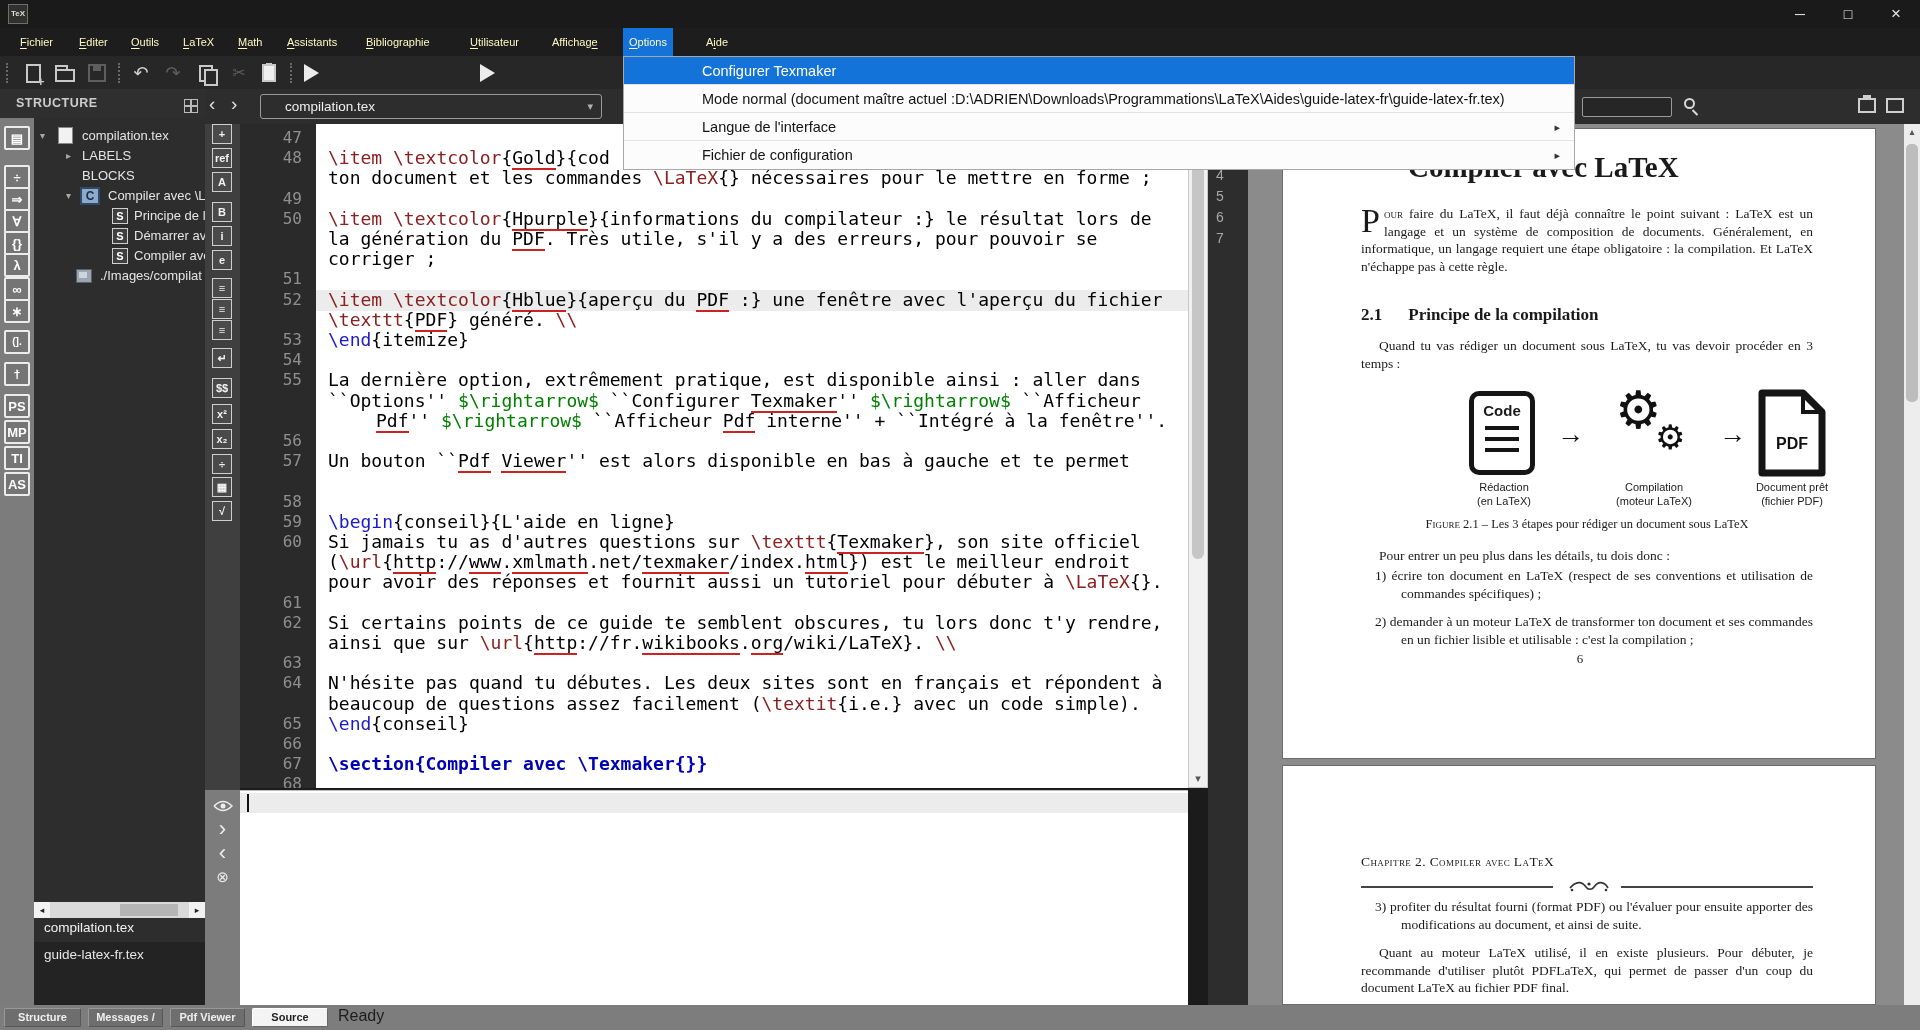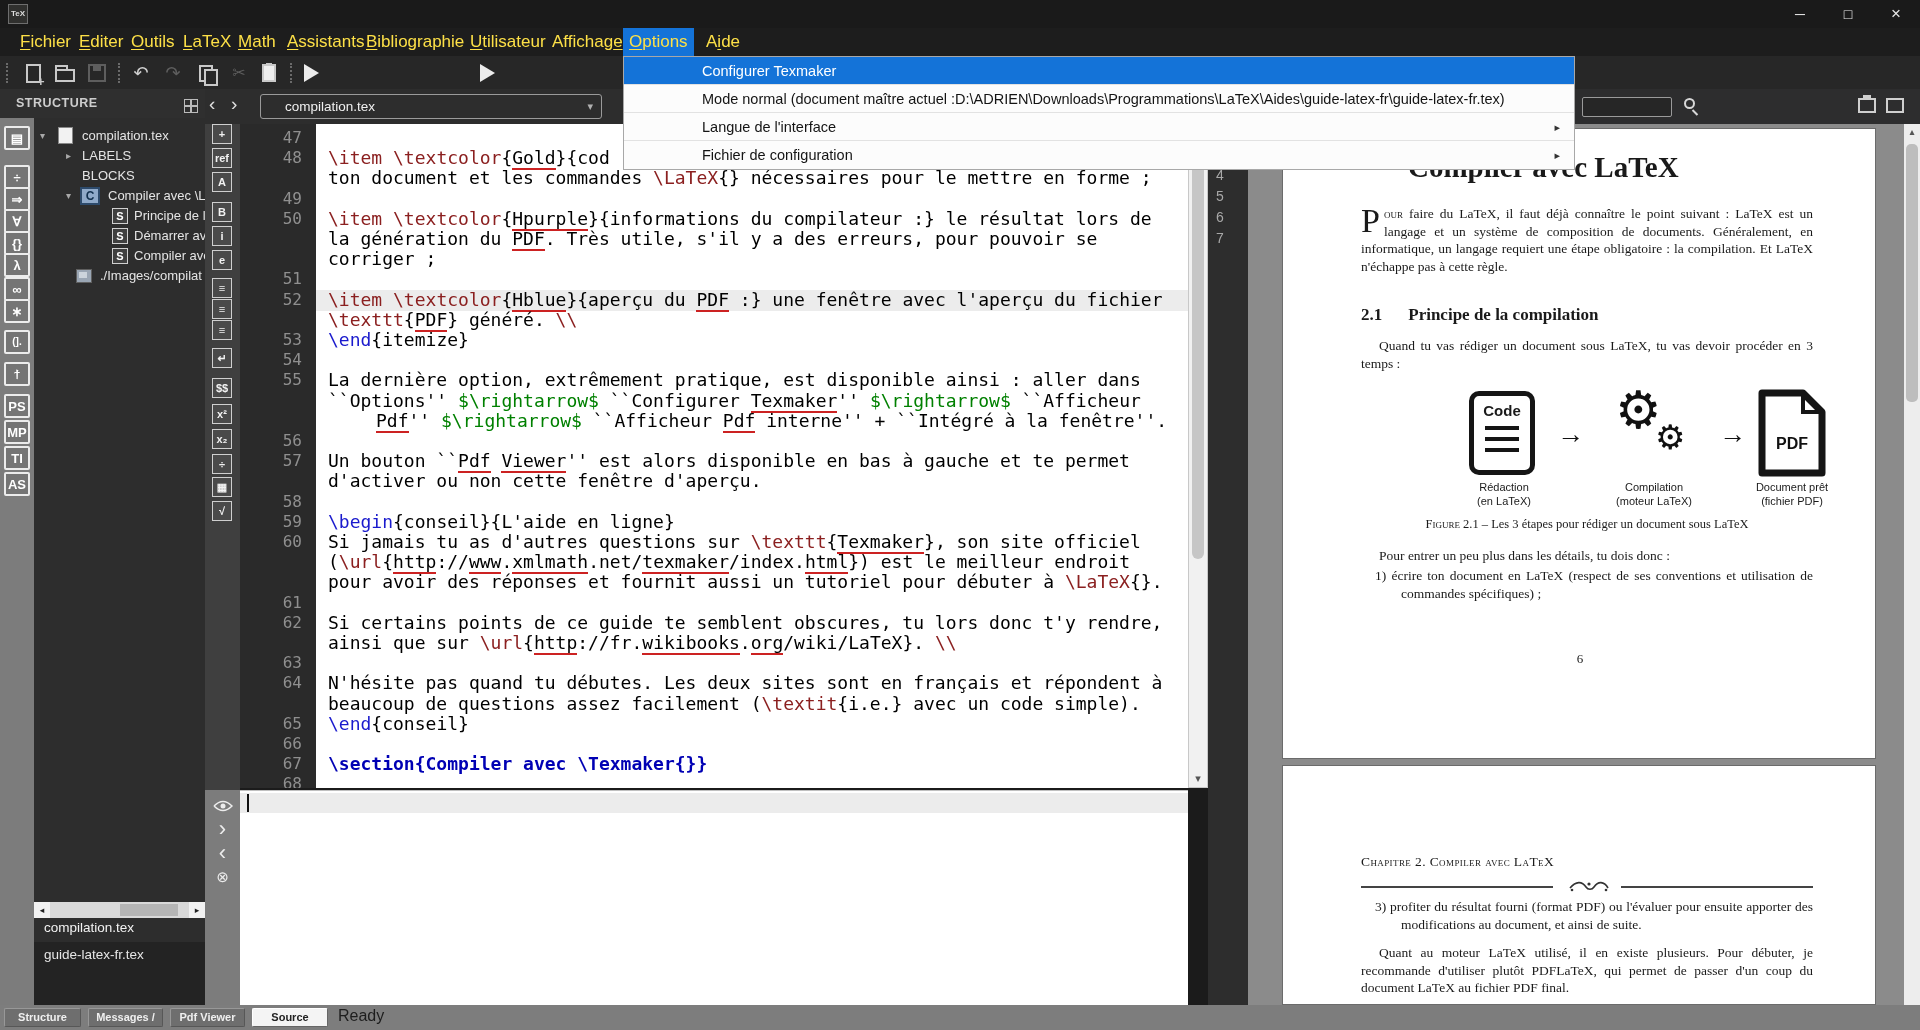--- a/index.html
+++ b/index.html
@@ -5,21 +5,21 @@
   *{margin:0;padding:0;box-sizing:border-box}
   html,body{width:1920px;height:1030px;overflow:hidden;background:#1b1b1b;font-family:"Liberation Sans",sans-serif}
   #root{position:relative;width:1696px;height:1030px}
   .abs{position:absolute}
   
   #titlebar{left:0;top:0;width:1920px;height:28px;background:#1a1a1a}
   #appicon{left:8px;top:4px;width:20px;height:20px;background:#30302e;border:1px solid #6e6e6e;color:#ddd;font-size:8px;font-weight:bold;text-align:center;line-height:18px}
   .winbtn{top:0;width:48px;height:28px;color:#e8e8e8;font-size:14px;text-align:center;line-height:28px;cursor:default}
   
   #menubar{left:0;top:28px;width:1920px;height:28px;background:#1d1d1d}
-  .menuitem{position:absolute;top:0;height:28px;line-height:28px;color:#fde047;font-size:17px;padding:0 6px;white-space:pre}
+  .menuitem{position:absolute;top:0;height:28px;line-height:28px;color:#fef9c3;font-size:11px;padding:0 6px;white-space:pre}
   .menuitem.active{background:#1473d8}
   .menuitem u{text-underline-offset:2px}
   
   #toolbar{left:0;top:56px;width:1920px;height:34px;background:#272727;border-bottom:1px solid #111}
   .grip{position:absolute;top:7px;height:20px;width:4px;border-left:2px dotted #6a6a6a}
   .tbico{position:absolute;top:6px;width:22px;height:22px;display:flex;align-items:center;justify-content:center}
   .pageico{width:15px;height:19px;border:2px solid #c9c9c9;position:relative;background:transparent}
   .pageico .plus{position:absolute;right:-6px;bottom:-6px;color:#c9c9c9;font-weight:bold;font-size:13px;line-height:10px}
   .folderico{width:20px;height:13px;border:2px solid #c9c9c9;position:relative;margin-top:4px}
   .folderico:before{content:"";position:absolute;left:-2px;top:-6px;width:9px;height:4px;border:2px solid #c9c9c9;border-bottom:none}
@@ -322,21 +322,20 @@
       <div class="crow" style="top: 145px;"></div>
       <div class="crow hl" style="top: 166px;"><span class="c-cmd">\item</span><span> </span><span class="c-cmd">\textcolor</span><span>{</span><span class="c-mis">Hblue</span><span>}{aperçu du </span><span class="c-mis">PDF</span><span> :} une fenêtre avec l'aperçu du fichier</span></div>
       <div class="crow" style="top: 186px;"><span class="c-cmd">\texttt</span><span>{</span><span class="c-mis">PDF</span><span>} généré. </span><span class="c-cmd">\\</span></div>
       <div class="crow" style="top: 206px;"><span class="c-env">\end</span><span>{itemize}</span></div>
       <div class="crow" style="top: 226px;"></div>
       <div class="crow" style="top: 246px;"><span>La dernière option, extrêmement pratique, est disponible ainsi : aller dans</span></div>
       <div class="crow" style="top: 267px;"><span>``Options'' </span><span class="c-math">$\rightarrow$</span><span> ``Configurer </span><span class="c-mis">Texmaker</span><span>'' </span><span class="c-math">$\rightarrow$</span><span> ``Afficheur</span></div>
       <div class="crow" style="top: 287px; margin-left: 48px;"><span class="c-mis">Pdf</span><span>'' </span><span class="c-math">$\rightarrow$</span><span> ``Afficheur </span><span class="c-mis">Pdf</span><span> interne'' + ``Intégré à la fenêtre''.</span></div>
       <div class="crow" style="top: 307px;"></div>
       <div class="crow" style="top: 327px;"><span>Un bouton ``</span><span class="c-mis">Pdf</span><span> </span><span class="c-mis">Viewer</span><span>'' est alors disponible en bas à gauche et te permet</span></div>
-      <div class="crow" style="top: 347px;"><span>d'activer ou non cette fenêtre d'aperçu.</span></div>
       <div class="crow" style="top: 368px;"></div>
       <div class="crow" style="top: 388px;"><span class="c-env">\begin</span><span>{conseil}{L'aide en ligne}</span></div>
       <div class="crow" style="top: 408px;"><span>Si jamais tu as d'autres questions sur </span><span class="c-cmd">\texttt</span><span>{</span><span class="c-mis">Texmaker</span><span>}, son site officiel</span></div>
       <div class="crow" style="top: 428px;"><span>(</span><span class="c-cmd">\url</span><span>{</span><span class="c-mis">http</span><span>://</span><span class="c-mis">www</span><span>.</span><span class="c-mis">xmlmath</span><span>.net/</span><span class="c-mis">texmaker</span><span>/index.</span><span class="c-mis">html</span><span>}) est le meilleur endroit</span></div>
       <div class="crow" style="top: 448px;"><span>pour avoir des réponses et fournit aussi un tutoriel pour débuter à </span><span class="c-cmd">\LaTeX</span><span>{}.</span></div>
       <div class="crow" style="top: 469px;"></div>
       <div class="crow" style="top: 489px;"><span>Si certains points de ce guide te semblent obscures, tu lors donc t'y rendre,</span></div>
       <div class="crow" style="top: 509px;"><span>ainsi que sur </span><span class="c-cmd">\url</span><span>{</span><span class="c-mis">http</span><span>://fr.</span><span class="c-mis">wikibooks</span><span>.</span><span class="c-mis">org</span><span>/wiki/LaTeX}. </span><span class="c-cmd">\\</span></div>
       <div class="crow" style="top: 529px;"></div>
       <div class="crow" style="top: 570px;"><span>beaucoup de questions assez facilement (</span><span class="c-cmd">\textit</span><span>{i.e.} avec un code simple).</span></div>
@@ -398,20 +397,21 @@
         </svg>
         <div class="figcap" style="left:88px"><span>Rédaction</span><br><span>(en LaTeX)</span></div>
         <div class="figcap" style="left:238px"><span>Compilation</span><br><span>(moteur LaTeX)</span></div>
         <div class="figcap" style="left:376px"><span>Document prêt</span><br><span>(fichier PDF)</span></div>
       </div>
       <div id="p1figcaption">
         <span class="sc">Figure 2.1</span><span> – Les 3 étapes pour rédiger un document sous LaTeX</span>
       </div>
       <div id="p1para3">Pour entrer un peu plus dans les détails, tu dois donc :</div>
       <div class="p1item" style="top:438px"><span>1)</span>&nbsp;<span>écrire ton document en LaTeX (respect de ses conventions et utilisation de commandes spécifiques) ;</span></div>
+      <div class="p1item" style="top:484px"><span>2)</span>&nbsp;<span>demander à un moteur LaTeX de transformer ton document et ses commandes en un fichier lisible et utilisable : c'est la compilation ;</span></div>
       <div id="p1pagenum">6</div>
     </div>
 
     <div class="pdfpage" style="top:641px;height:240px">
       <div id="p2head" class="sc">Chapitre 2.   Compiler avec LaTeX</div>
       <div class="p2rule" style="left:78px;width:192px"></div>
       <div class="p2rule" style="left:338px;width:192px"></div>
       <svg id="p2orn" width="44" height="18">
         <path d="M3 10 C9 3 15 3 19 9 C21 12 25 12 27 9 C31 3 37 3 41 10" stroke="#333" stroke-width="1.6" fill="none"></path>
         <circle cx="22" cy="6" r="1.6" fill="#333"></circle>

